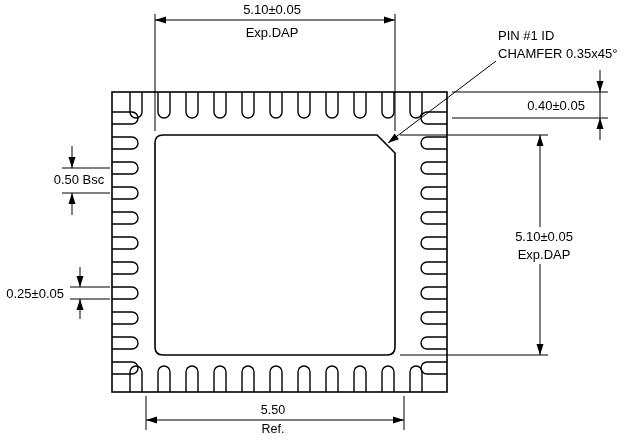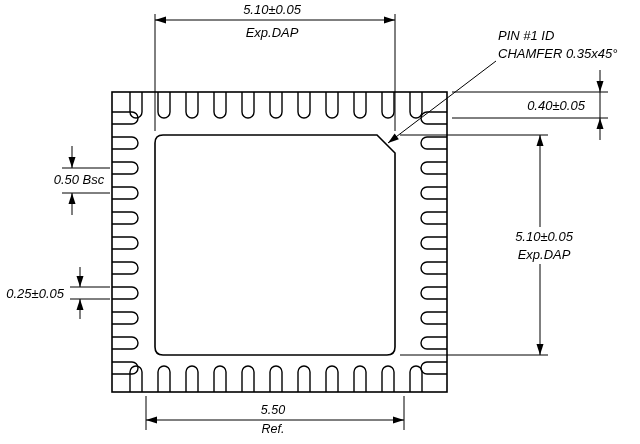--- a/index.html
+++ b/index.html
@@ -1,16 +1,16 @@
 <!DOCTYPE html>
 <html><head>
 <meta charset="utf-8">
 <style>
   html,body{margin:0;padding:0;background:#ffffff;}
-  .stage{width:640px;height:444px;background:#ffffff;overflow:hidden;font-style:italic;}
+  .stage{width:640px;height:444px;background:#ffffff;overflow:hidden;}
   svg{display:block;}
   .outline{fill:#ffffff;stroke:#000000;stroke-width:1.6;}
   .dap{fill:#ffffff;stroke:#000000;stroke-width:1.6;}
   .pin{fill:none;stroke:#000000;stroke-width:1.4;}
   .dim{stroke:#000000;stroke-width:1;fill:none;}
   text{font-family:"Liberation Sans","DejaVu Sans",sans-serif;fill:#000000;}
   .t13{font-size:13px;}
   .t12{font-size:12.5px;}
 </style>
 </head>

